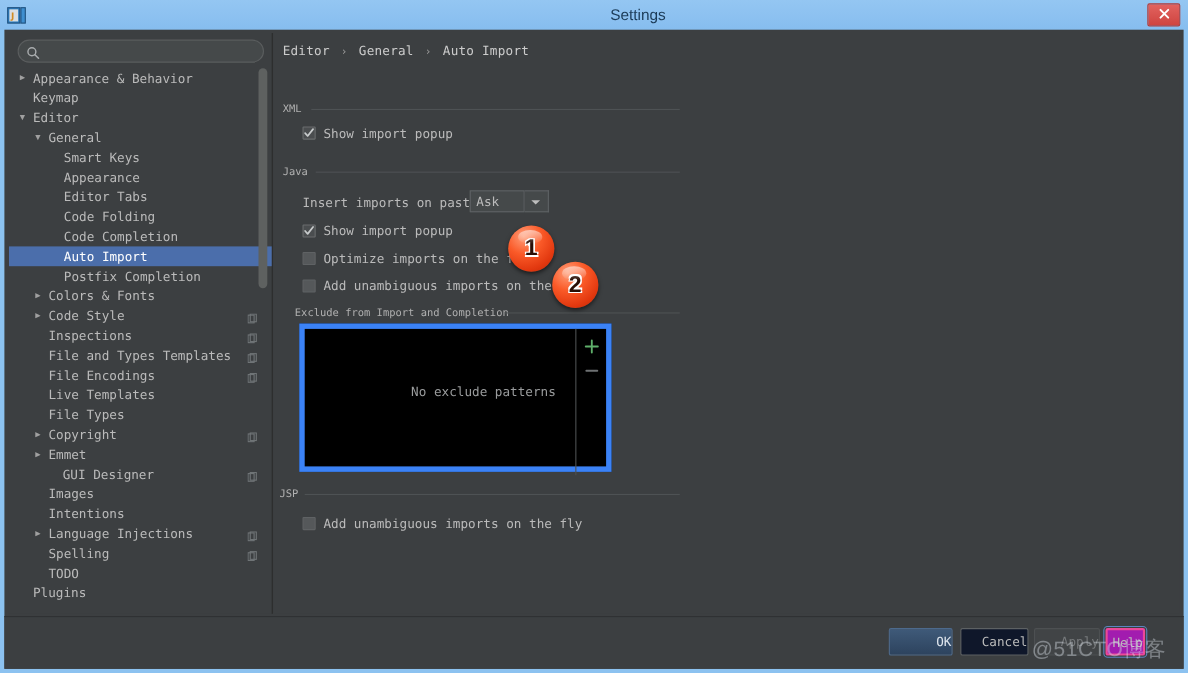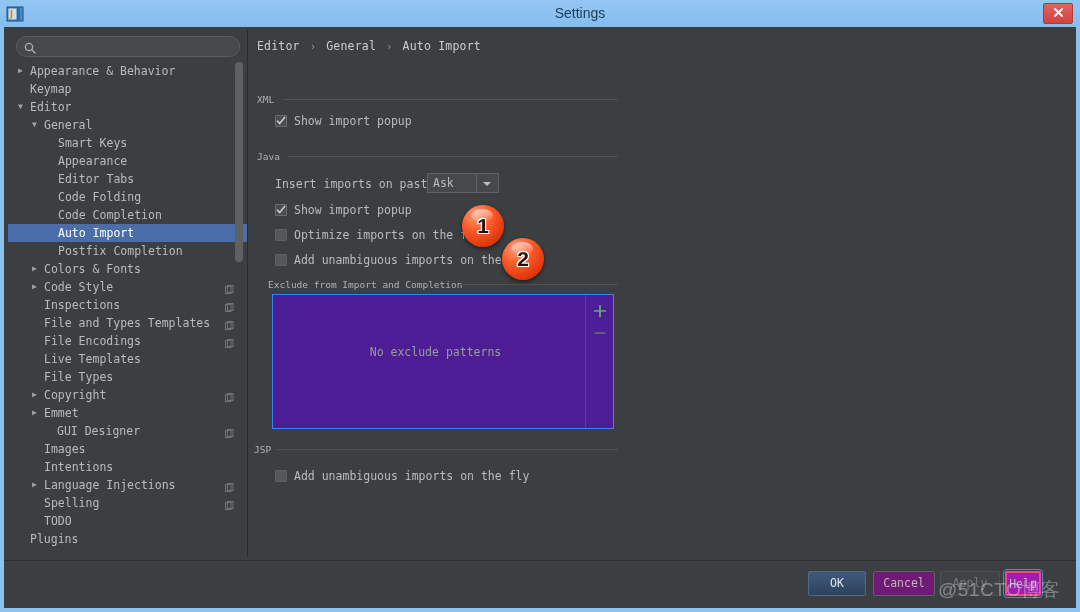--- a/index.html
+++ b/index.html
@@ -215,23 +215,23 @@
     position: absolute; left: 6px; top: 8px;
     width: 0; height: 0;
     border-left: 4px solid transparent;
     border-right: 4px solid transparent;
     border-top: 4px solid #bdbdbd;
   }
 
   
   #exclude-box {
     position: absolute; left: 23px; top: 264px;
-    width: 342px; height: 135px;
-    background: #4c1d95;
-    border: 1px solid #3b82f6;
+    width: 284px; height: 135px;
+    background: #000000;
+    border: 5px solid #3b82f6;
     box-sizing: border-box;
   }
   #exclude-empty {
     position: absolute; left: 0; top: 50px;
     width: 325px;
     text-align: center;
     font-size: 11.5px;
     color: #9a9c9d;
   }
   #exclude-sidebar {
@@ -286,33 +286,33 @@
     background: #3c3f41;
     border-top: 1px solid #2f3133;
   }
   .btn {
     position: absolute; top: 10px;
     height: 25px;
     box-sizing: border-box;
     border-radius: 2px;
     font-family: "DejaVu Sans Mono", monospace;
     font-size: 11.5px;
-    text-align: center;
+    text-align: right;
     line-height: 23px;
     cursor: pointer;
   }
   #btn-ok {
     left: 804px; width: 58px;
     background: linear-gradient(to bottom, #3f5a79 0%, #2d435e 100%);
     border: 1px solid #4d6a8c;
     color: #dfe6ee;
   }
   #btn-cancel {
     left: 869px; width: 62px;
-    background: #701a75;
+    background: #0f172a;
     border: 1px solid #5d6163;
     color: #bbbbbb;
   }
   #btn-apply {
     left: 936px; width: 60px;
     background: #414446;
     border: 1px solid #4d5052;
     color: #76797b;
     cursor: default;
   }

